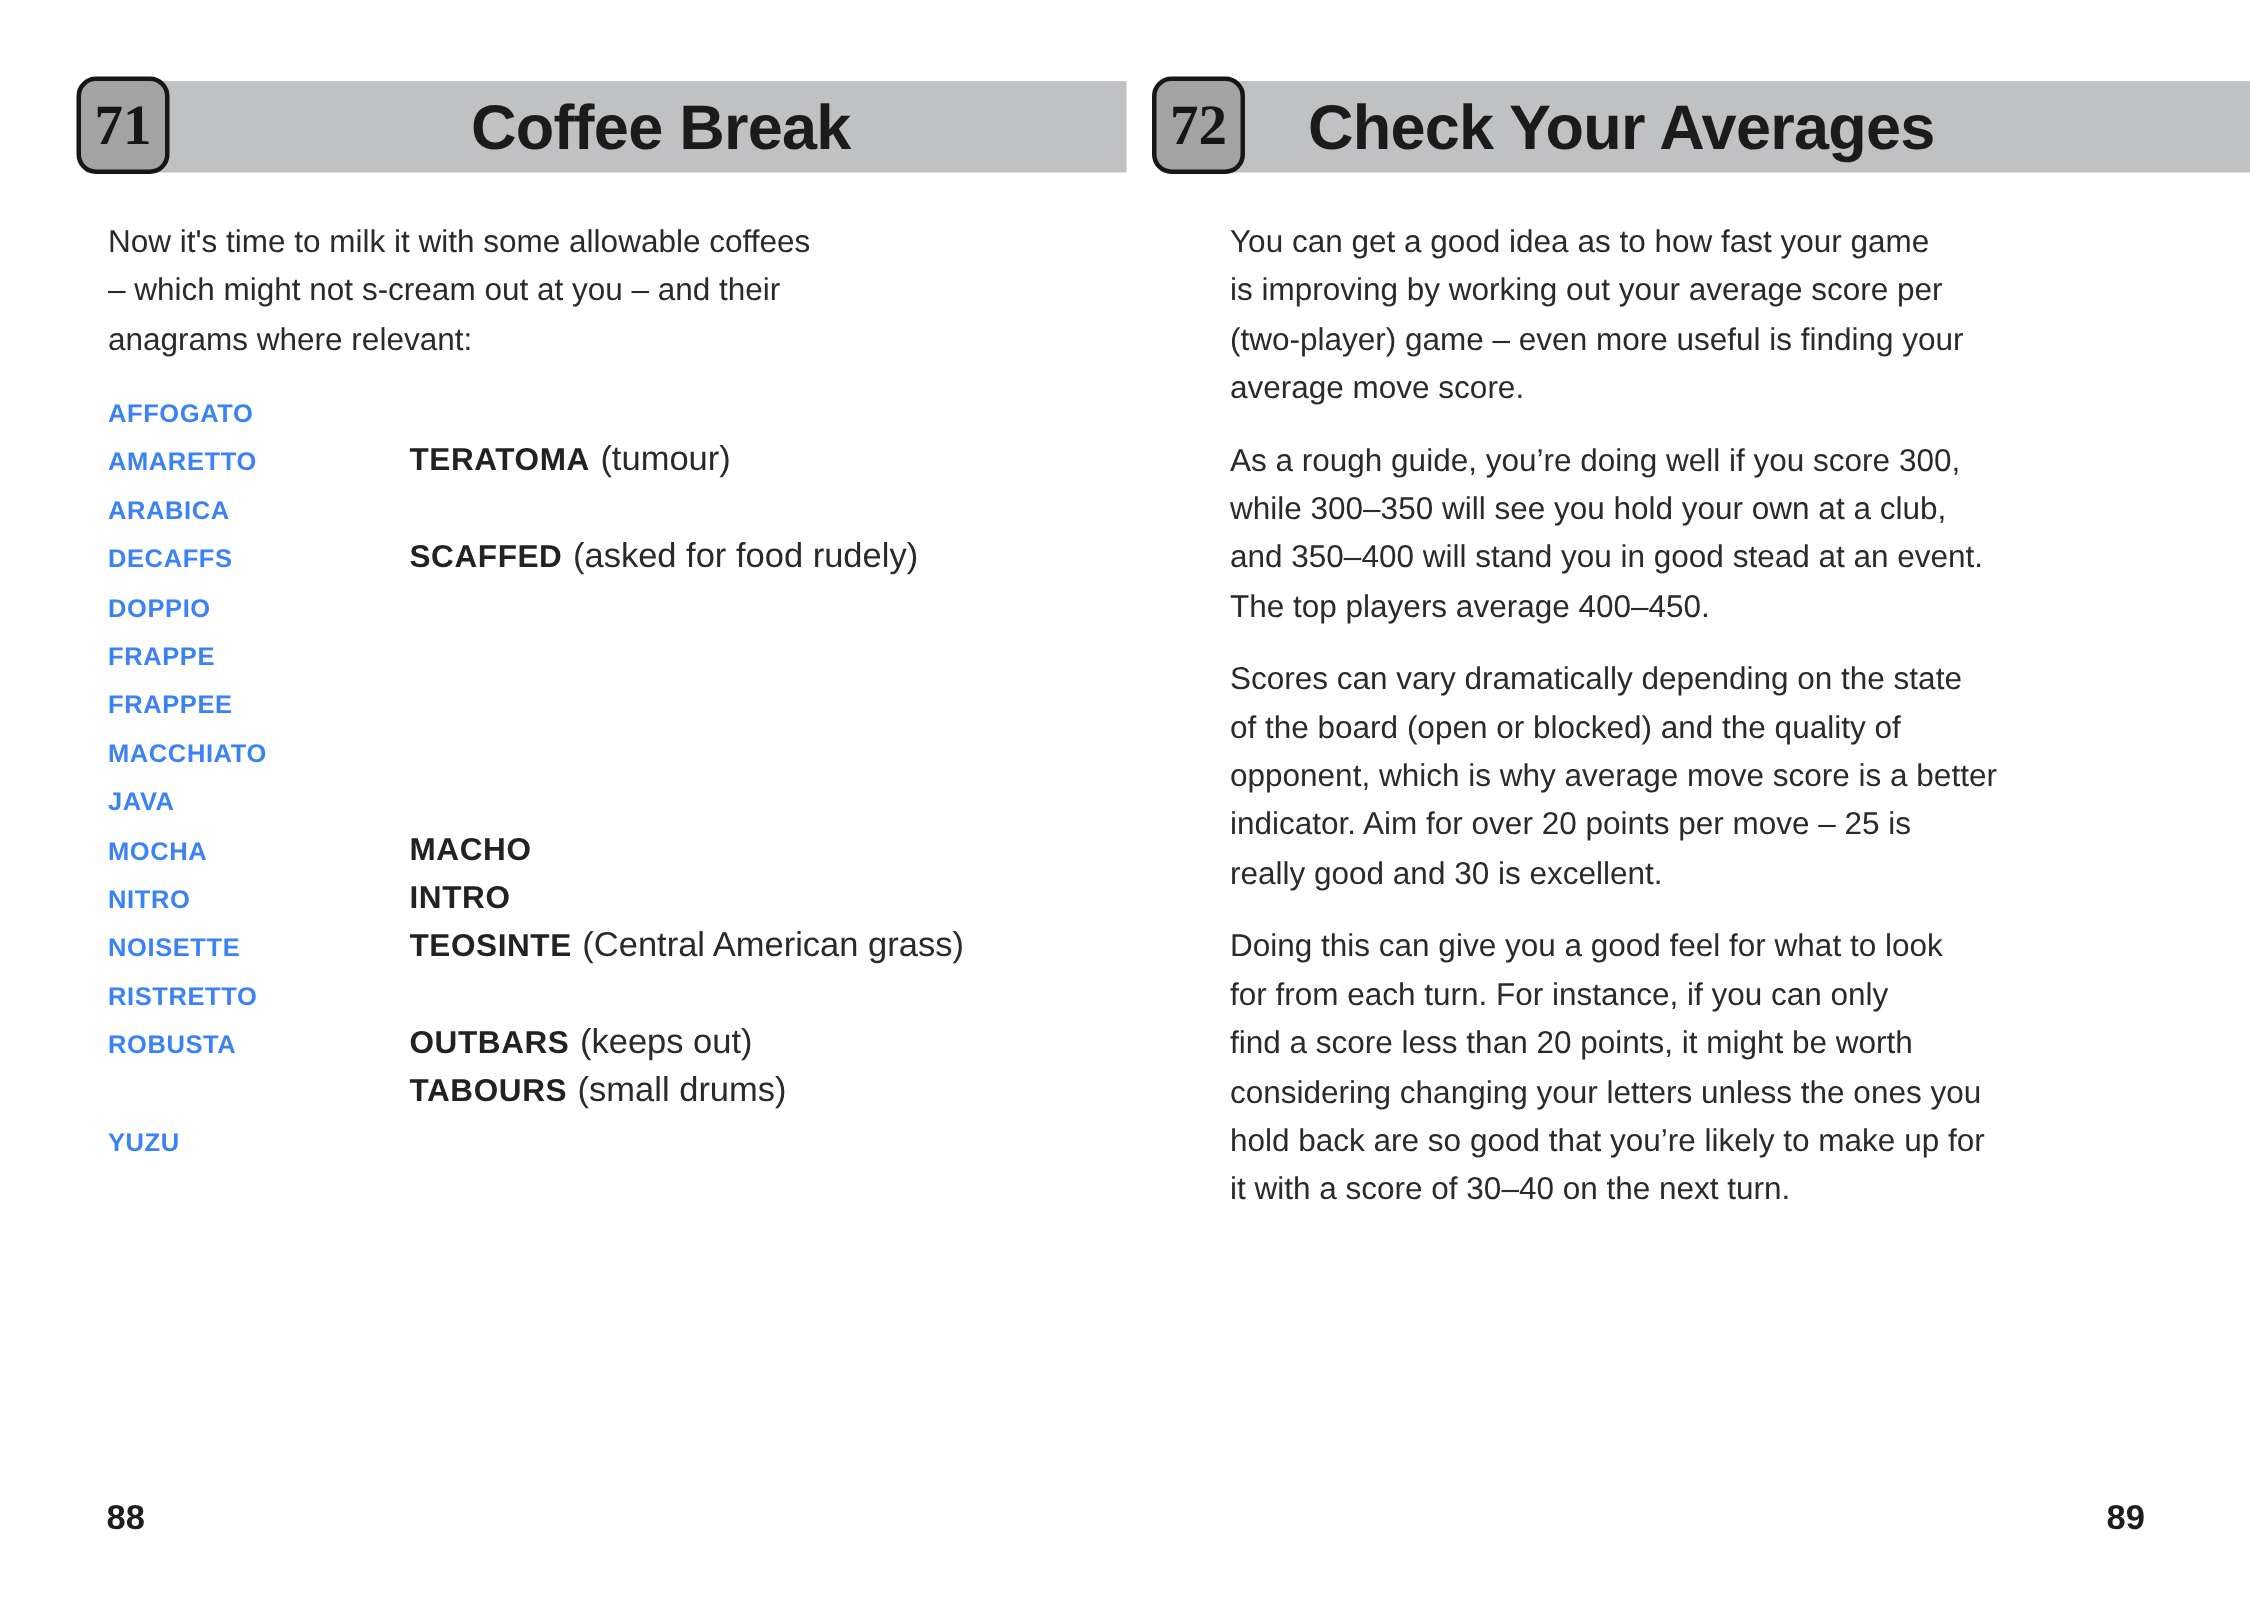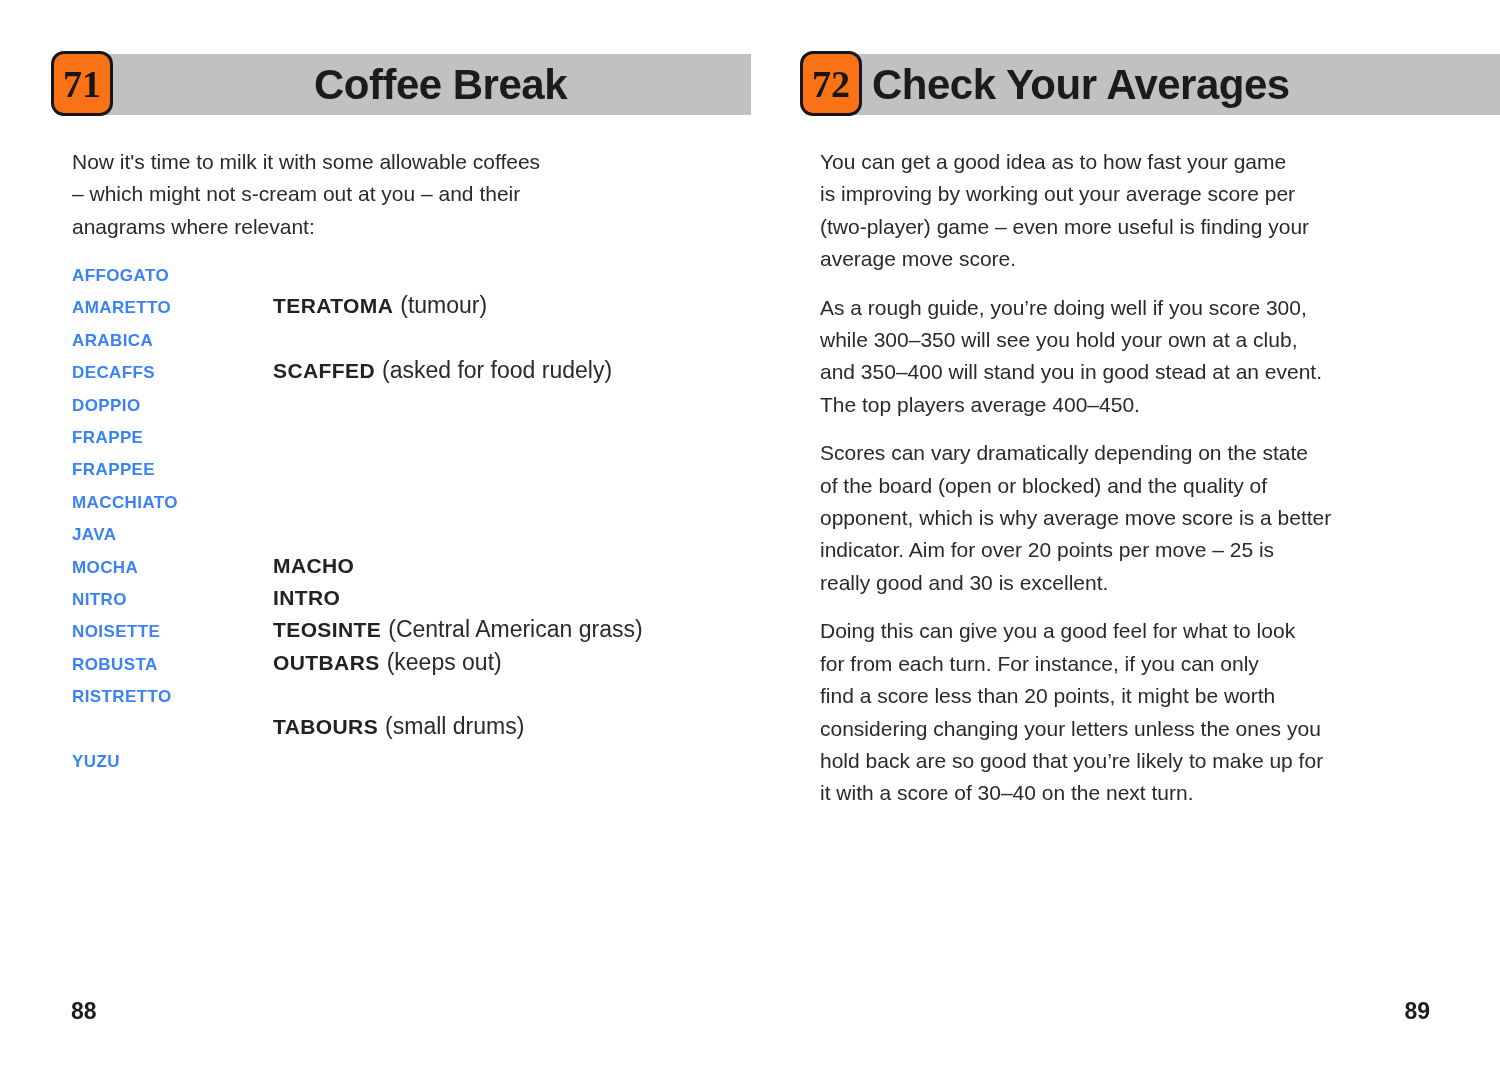--- a/index.html
+++ b/index.html
@@ -23,28 +23,28 @@
     box-sizing: border-box;
   }
   .bar-left  { left: 57px;  width: 694px; padding-left: 73px; justify-content: center; }
   .bar-right { left: 806px; width: 694px; padding-left: 66px; }
   .bar-title {
     font-size: 42px; font-weight: bold; color: #1b1b1b;
     letter-spacing: -0.5px; white-space: nowrap;
   }
   .num-box {
     position: absolute; top: 51px; width: 62px; height: 65px;
-    background: #f97316; border: 3px solid #161616; border-radius: 13px;
+    background: #a3a3a3; border: 3px solid #161616; border-radius: 13px;
     box-sizing: border-box; z-index: 2;
     display: flex; align-items: center; justify-content: center;
     font-family: "Liberation Serif", serif; font-weight: bold;
     font-size: 38px; color: #161616;
   }
   .box-left  { left: 51px; }
-  .box-right { left: 800px; justify-content: center; }
+  .box-right { left: 768px; justify-content: center; }
 
   .body-text {
     font-size: 21px; line-height: 32.4px; color: #2a2a2a;
     white-space: pre-line;
   }
   .intro { position: absolute; left: 72px; top: 146px; width: 660px; }
 
   .coffee-list { position: absolute; left: 72px; top: 260px; }
   .coffee-row { display: flex; align-items: baseline; height: 32.4px; }
   .coffee-word {
@@ -123,26 +123,26 @@
   </div>
     <div class="coffee-row">
     <span class="coffee-word">NITRO</span>
     <span class="anagram-cell"><b class="anagram-word">INTRO</b><span class="anagram-gloss"></span></span>
   </div>
     <div class="coffee-row">
     <span class="coffee-word">NOISETTE</span>
     <span class="anagram-cell"><b class="anagram-word">TEOSINTE</b><span class="anagram-gloss">(Central American grass)</span></span>
   </div>
     <div class="coffee-row">
+    <span class="coffee-word">RISTRETTO</span>
+    <span class="anagram-cell"><b class="anagram-word"></b><span class="anagram-gloss"></span></span>
+  </div>
+    <div class="coffee-row">
     <span class="coffee-word">ROBUSTA</span>
     <span class="anagram-cell"><b class="anagram-word">OUTBARS</b><span class="anagram-gloss">(keeps out)</span></span>
-  </div>
-    <div class="coffee-row">
-    <span class="coffee-word">RISTRETTO</span>
-    <span class="anagram-cell"><b class="anagram-word"></b><span class="anagram-gloss"></span></span>
   </div>
     <div class="coffee-row">
     <span class="coffee-word"></span>
     <span class="anagram-cell"><b class="anagram-word">TABOURS</b><span class="anagram-gloss">(small drums)</span></span>
   </div>
     <div class="coffee-row">
     <span class="coffee-word">YUZU</span>
     <span class="anagram-cell"><b class="anagram-word"></b><span class="anagram-gloss"></span></span>
   </div>
   </div>

